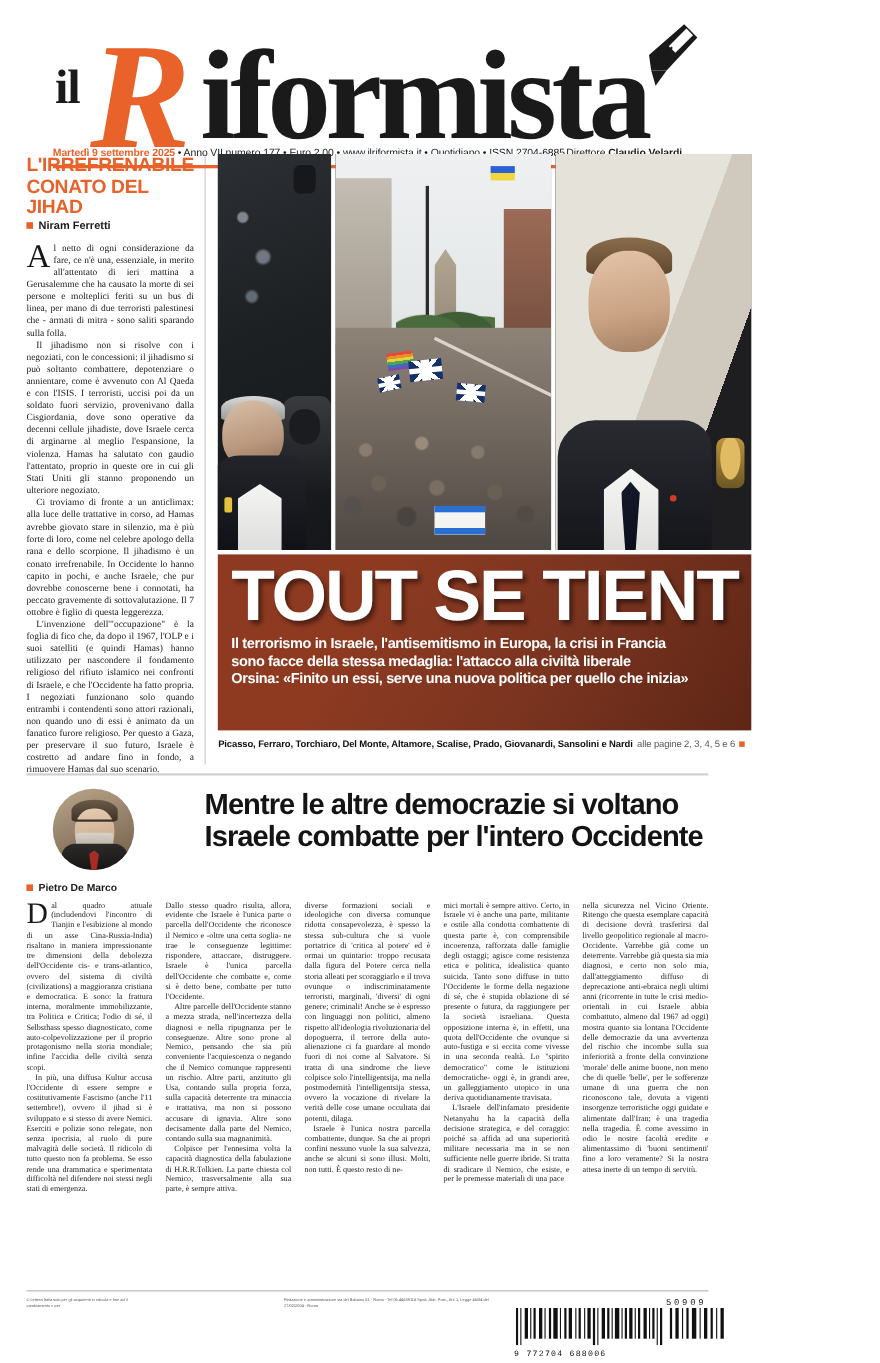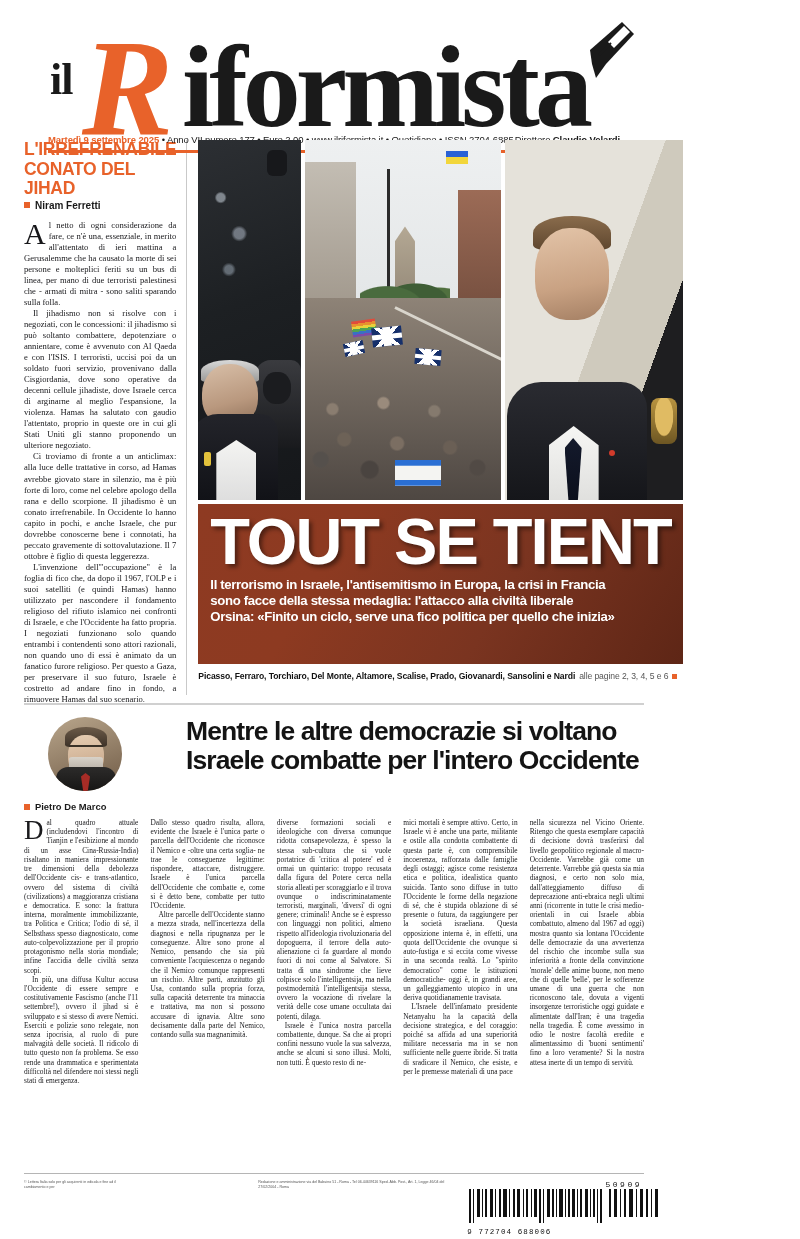--- a/index.html
+++ b/index.html
@@ -530,21 +530,21 @@
           <div class="tie"></div>
           <div class="pin"></div>
         </div>
       </div>
 
       <div class="banner">
         <h1>TOUT SE TIENT</h1>
         <div class="sub">
           <div>Il terrorismo in Israele, l'antisemitismo in Europa, la crisi in Francia</div>
           <div>sono facce della stessa medaglia: l'attacco alla civiltà liberale</div>
-          <div>Orsina: «Finito un ciclo, serve una fico politica per quello che inizia»</div>
+          <div>Orsina: «Finito un essi, serve una nuova politica per quello che inizia»</div>
         </div>
       </div>
 
       <div class="contrib">
         <b>Picasso, Ferraro, Torchiaro, Del Monte, Altamore, Scalise, Prado, Giovanardi, Sansolini e Nardi</b>
           <span class="pg"> alle pagine 2, 3, 4, 5 e 6</span>
         <span class="sqm"></span>
       </div>
     </div>
   </div>
@@ -574,20 +574,21 @@
     </div>
 
     <div class="bot-cols">
       <div class="bcol">
         <p class="dropcap">Dal quadro attuale (includendovi l'incontro di Tianjin e l'esibizione al mondo di un asse Cina-Russia-India) risaltano in maniera impressionante tre dimensioni della debolezza dell'Occidente cis- e trans-atlantico, ovvero del sistema di civiltà (civilizations) a maggioranza cristiana e democratica. E sono: la frattura interna, moralmente immobilizzante, tra Politica e Critica; l'odio di sé, il Selbsthass spesso diagnosticato, come auto-colpevolizzazione per il proprio protagonismo nella storia mondiale; infine l'accidia delle civiltà senza scopi.</p>
         <p>In più, una diffusa Kultur accusa l'Occidente di essere sempre e costitutivamente Fascismo (anche l'11 settembre!), ovvero il jihad si è sviluppato e si stesso di avere Nemici. Eserciti e polizie sono relegate, non senza ipocrisia, al ruolo di pure malvagità delle società. Il ridicolo di tutto questo non fa problema. Se esso rende una drammatica e sperimentata difficoltà nel difendere noi stessi negli stati di emergenza.</p>
       </div>
       <div class="bcol">
         <p>Dallo stesso quadro risulta, allora, evidente che Israele è l'unica parte o parcella dell'Occidente che riconosce il Nemico e -oltre una certa soglia- ne trae le conseguenze legittime: rispondere, attaccare, distruggere. Israele è l'unica parcella dell'Occidente che combatte e, come si è detto bene, combatte per tutto l'Occidente.</p>
         <p>Altre parcelle dell'Occidente stanno a mezza strada, nell'incertezza della diagnosi e nella ripugnanza per le conseguenze. Altre sono prone al Nemico, pensando che sia più conveniente l'acquiescenza o negando che il Nemico comunque rappresenti un rischio. Altre parti, anzitutto gli Usa, contando sulla propria forza, sulla capacità deterrente tra minaccia e trattativa, ma non si possono accusare di ignavia. Altre sono decisamente dalla parte del Nemico, contando sulla sua magnanimità.</p>
+        <p>Colpisce per l'ennesima volta la capacità diagnostica della fabulazione di H.R.R.Tolkien. La parte chiesta col Nemico, trasversalmente alla sua parte, è sempre attiva.</p>
       </div>
       <div class="bcol">
         <p>diverse formazioni sociali e ideologiche con diversa comunque ridotta consapevolezza, è spesso la stessa sub-cultura che si vuole portatrice di 'critica al potere' ed è ormai un quintario: troppo recusata dalla figura del Potere cerca nella storia alleati per scoraggiarlo e il trova ovunque o indiscriminatamente terroristi, marginali, 'diversi' di ogni genere; criminali! Anche se è espresso con linguaggi non politici, almeno rispetto all'ideologia rivoluzionaria del dopoguerra, il terrore della auto-alienazione ci fa guardare al mondo fuori di noi come al Salvatore. Si tratta di una sindrome che lieve colpisce solo l'intelligentsija, ma nella postmodernità l'intelligentsija stessa, ovvero la vocazione di rivelare la verità delle cose umane occultata dai potenti, dilaga.</p>
         <p>Israele è l'unica nostra parcella combattente, dunque. Sa che ai propri confini nessuno vuole la sua salvezza, anche se alcuni si sono illusi. Molti, non tutti. È questo resto di ne-</p>
       </div>
       <div class="bcol">
         <p>mici mortali è sempre attivo. Certo, in Israele vi è anche una parte, militante e ostile alla condotta combattente di questa parte è, con comprensibile incoerenza, rafforzata dalle famiglie degli ostaggi; agisce come resistenza etica e politica, idealistica quanto suicida. Tanto sono diffuse in tutto l'Occidente le forme della negazione di sé, che è stupida oblazione di sé presente o futura, da raggiungere per la società israeliana. Questa opposizione interna è, in effetti, una quota dell'Occidente che ovunque si auto-fustiga e si eccita come vivesse in una seconda realtà. Lo "spirito democratico" come le istituzioni democratiche- oggi è, in grandi aree, un galleggiamento utopico in una deriva quotidianamente travisata.</p>
         <p>L'Israele dell'infamato presidente Netanyahu ha la capacità della decisione strategica, e del coraggio: poiché sa affida ad una superiorità militare necessaria ma in se non sufficiente nelle guerre ibride. Si tratta di sradicare il Nemico, che esiste, e per le premesse materiali di una pace</p>
       </div>
       <div class="bcol">

